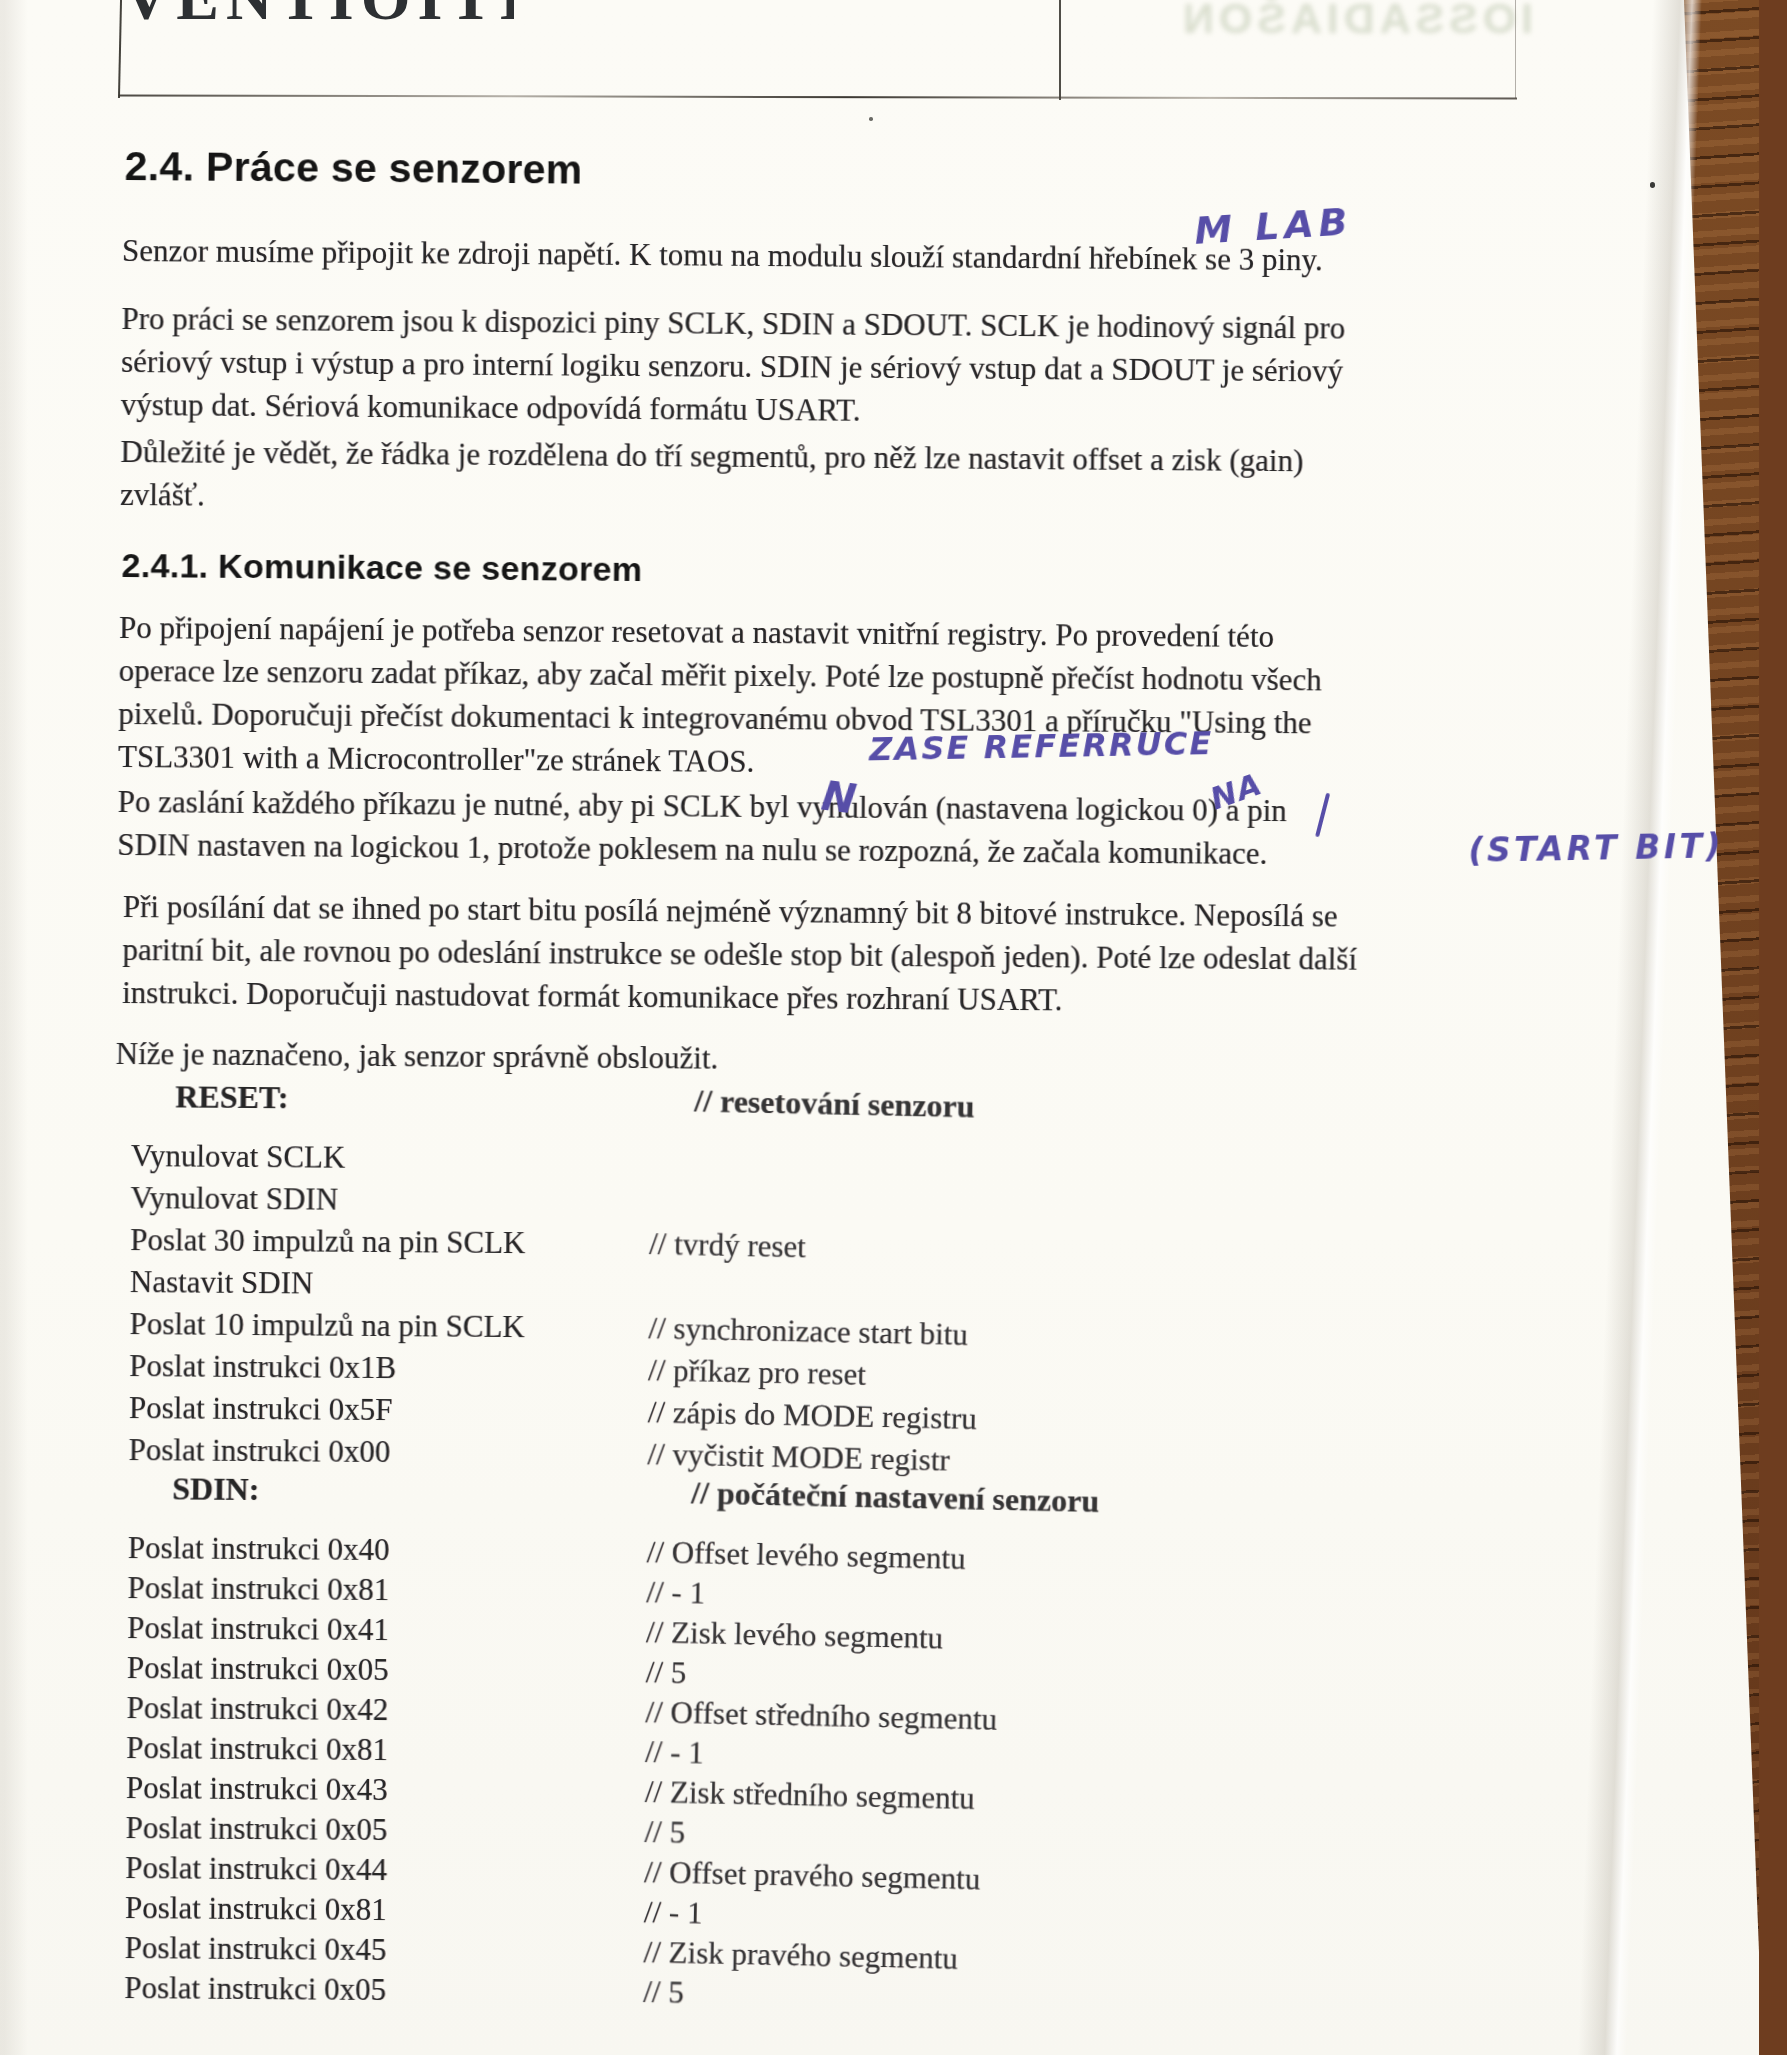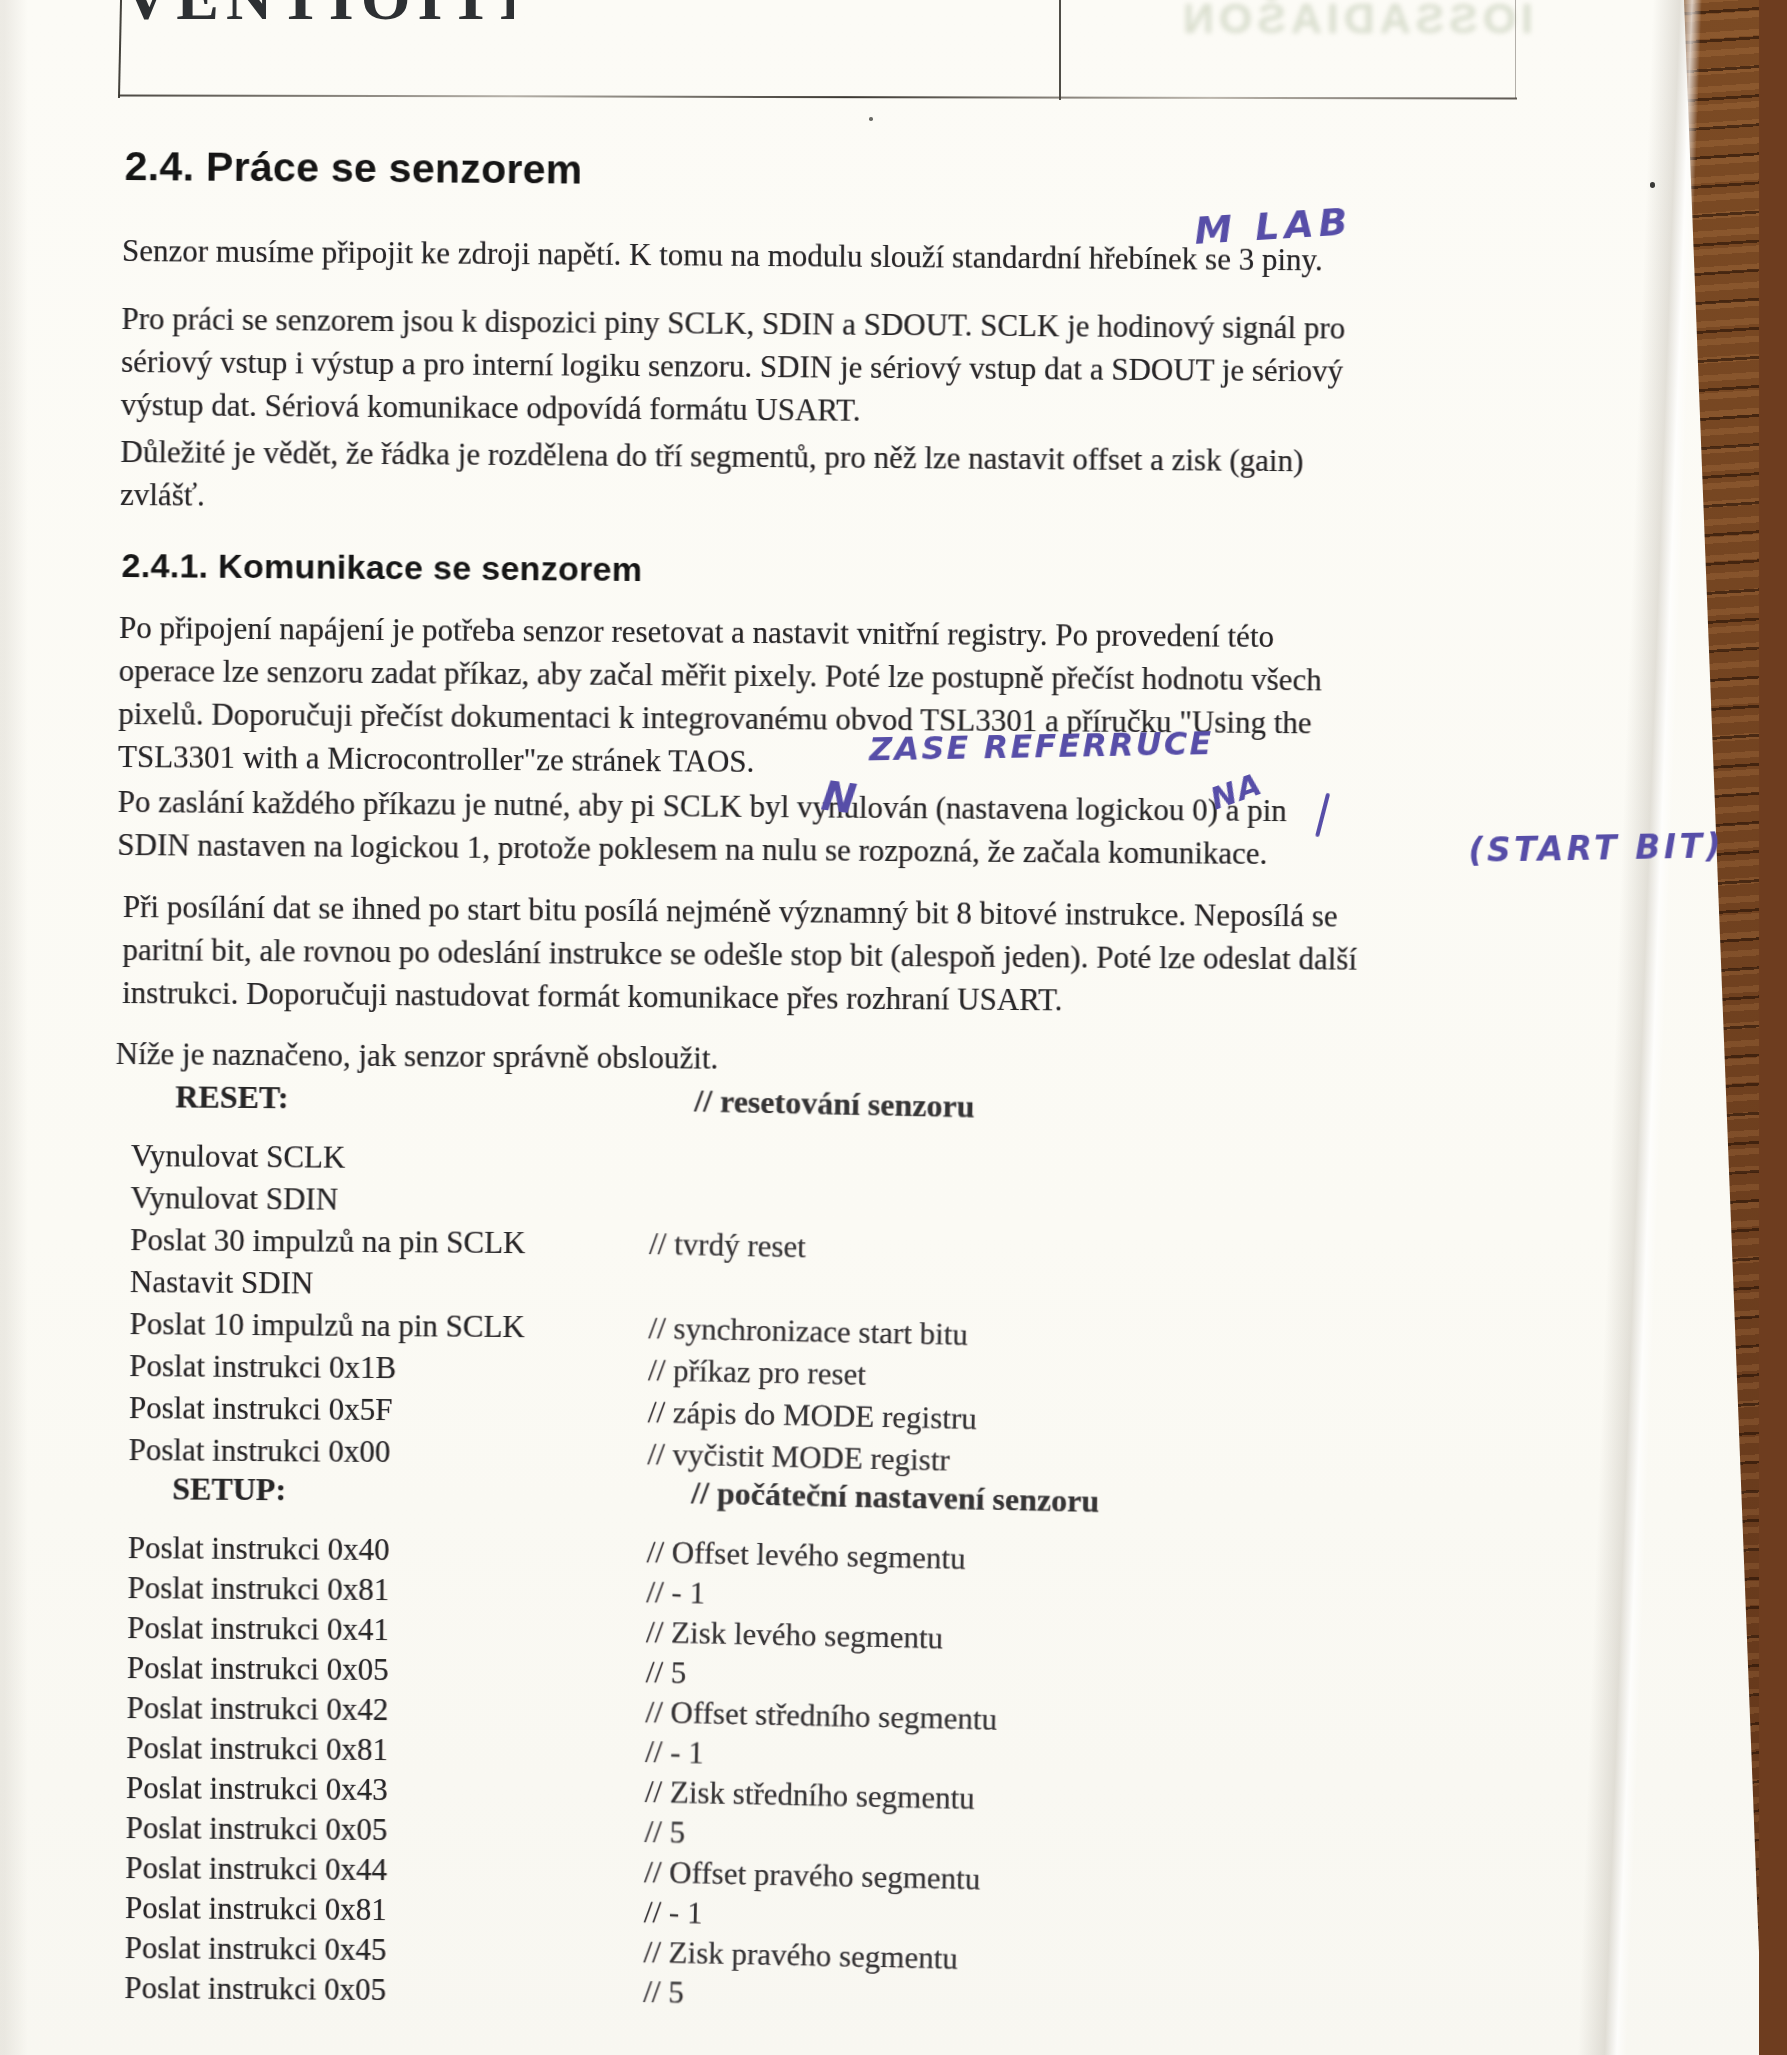--- a/index.html
+++ b/index.html
@@ -220,21 +220,21 @@
         <span class="cmd">Poslat instrukci 0x5F</span>
         <span class="cmt">// zápis do MODE registru</span>
       </div>
       <div class="row">
         <span class="cmd">Poslat instrukci 0x00</span>
         <span class="cmt">// vyčistit MODE registr</span>
       </div>
     </div>
 
     <div class="blk-head bh-setup scan">
-      <span>SETUP:</span>
+      <span>SDIN:</span>
       <span class="cmt">// počáteční nastavení senzoru</span>
     </div>
 
     <div class="steps setup st-setup scan">
       <div class="row">
         <span class="cmd">Poslat instrukci 0x40</span>
         <span class="cmt">// Offset levého segmentu</span>
       </div>
       <div class="row">
         <span class="cmd">Poslat instrukci 0x81</span>

